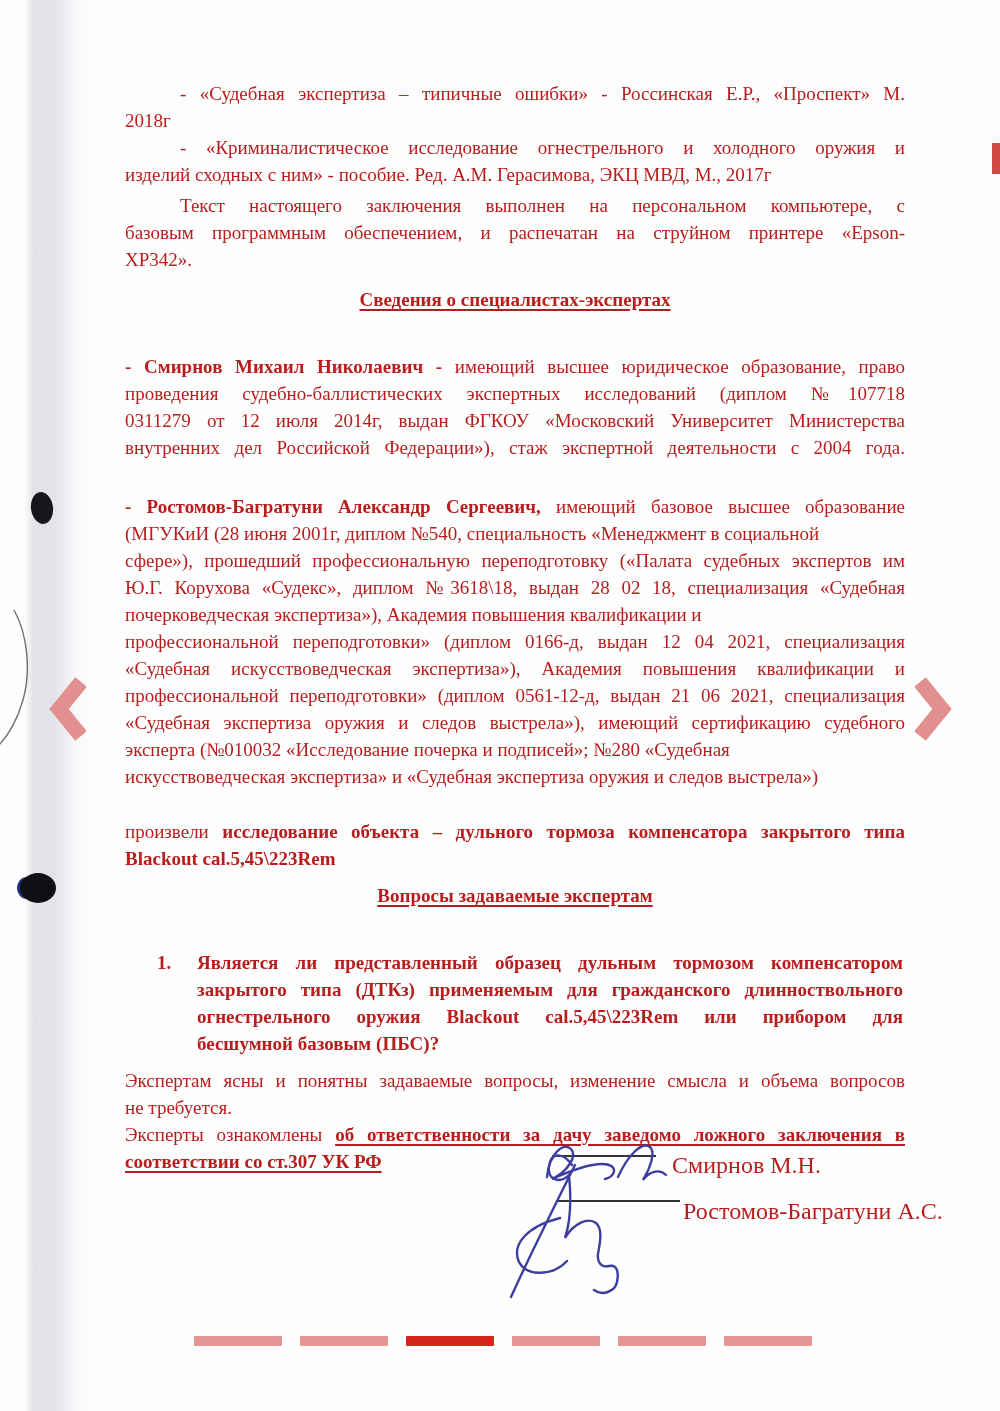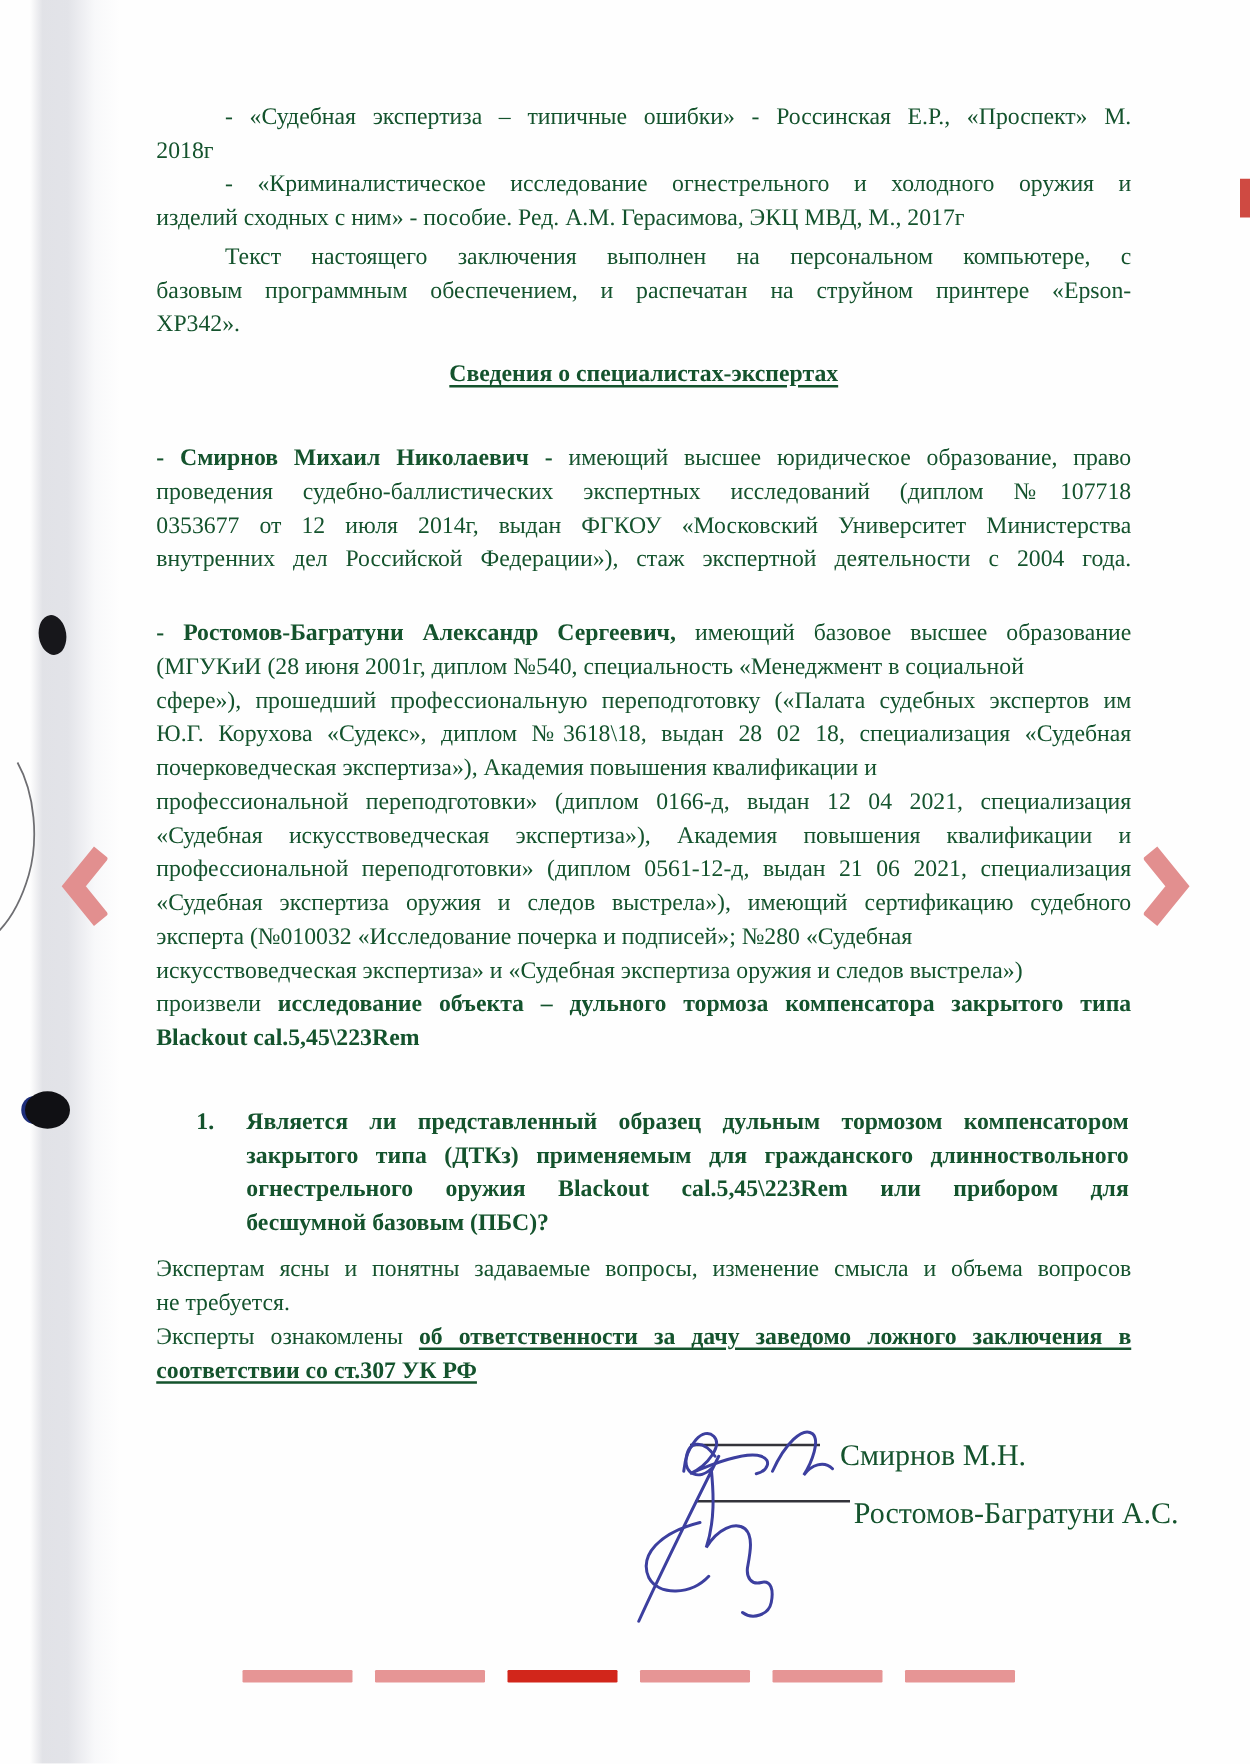--- a/index.html
+++ b/index.html
@@ -1,32 +1,32 @@
 <!DOCTYPE html>
 <html lang="ru"><head>
 <meta charset="utf-8">
 <style>
   html,body{margin:0;padding:0;background:#ffffff;}
   .page{position:relative;width:1000px;height:1411px;background:#fefefe;overflow:hidden;
-        font-family:"Liberation Serif","DejaVu Serif",serif;color:#14532d;text-decoration:underline;}
+        font-family:"Liberation Serif","DejaVu Serif",serif;color:#b91c1c;text-decoration:underline;}
   
   .scan-band{position:absolute;left:24px;top:0;width:72px;height:100%;pointer-events:none;
     background:linear-gradient(90deg,rgba(186,188,199,0) 0%,rgba(186,188,199,0.42) 14%,rgba(199,201,211,0.5) 42%,rgba(230,231,238,0.25) 72%,rgba(255,255,255,0) 100%);}
   .textcol{position:absolute;left:125px;top:80px;width:780px;font-size:19px;line-height:27px;}
   .line{text-align:left;white-space:normal;}
   .line.j{text-align:justify;text-align-last:justify;}
   .line.ind{text-indent:55px;}
   b{font-weight:bold;}
   .bu{font-weight:bold;text-decoration:underline;text-decoration-thickness:2px;text-underline-offset:3px;}
   .heading{font-weight:bold;text-align:center;text-decoration:underline;text-decoration-thickness:2px;text-underline-offset:3px;margin-top:13px;}
   .heading2{margin-top:10px;}
   .printing-note{margin-top:4px;}
   .expert1{margin-top:40px;}
   .expert2{margin-top:32px;}
-  .object-note{}
+  .object-note{margin-top:28px;}
   .question{position:relative;margin-top:40px;margin-left:72px;width:706px;font-weight:bold;}
   .qnum{position:absolute;left:-40px;top:0;font-weight:bold;}
   .closing{margin-top:10px;}
   
   .arrow{position:absolute;top:675px;cursor:pointer;}
   .arrow.prev{left:48px;}
   .arrow.next{left:915px;}
   
   .dash-row{position:absolute;left:194px;top:1336px;display:flex;gap:18px;}
   .dash{width:88px;height:10px;border-radius:1px;background:var(--dash-inactive,#e69595);cursor:pointer;}
@@ -73,21 +73,21 @@
         <div class="line j"><span></span><b></b><b class="bu"></b><span>базовым программным обеспечением, и распечатан на струйном принтере «Epson-</span></div>
         <div class="line"><span></span><b></b><b class="bu"></b><span>XP342».</span></div>
       </div>
 
     <div class="heading">Сведения о специалистах-экспертах</div>
 
     <div class="para expert1">
 
     <div class="line j"><span></span><b>- Смирнов Михаил Николаевич -</b><b class="bu"></b><span> имеющий высшее юридическое образование, право</span></div>
         <div class="line j"><span></span><b></b><b class="bu"></b><span>проведения судебно-баллистических экспертных исследований (диплом №107718</span></div>
-        <div class="line j"><span></span><b></b><b class="bu"></b><span>0353677 от 12 июля 2014г, выдан ФГКОУ «Московский Университет Министерства</span></div>
+        <div class="line j"><span></span><b></b><b class="bu"></b><span>0311279 от 12 июля 2014г, выдан ФГКОУ «Московский Университет Министерства</span></div>
         <div class="line j"><span></span><b></b><b class="bu"></b><span>внутренних дел Российской Федерации»), стаж экспертной деятельности с 2004 года.</span></div>
       </div>
 
     <div class="para expert2">
 
     <div class="line j"><span></span><b>- Ростомов-Багратуни Александр Сергеевич,</b><b class="bu"></b><span> имеющий базовое высшее образование</span></div>
         <div class="line"><span></span><b></b><b class="bu"></b><span>(МГУКиИ (28 июня 2001г, диплом №540, специальность «Менеджмент в социальной</span></div>
         <div class="line j"><span></span><b></b><b class="bu"></b><span>сфере»), прошедший профессиональную переподготовку («Палата судебных экспертов им</span></div>
         <div class="line j"><span></span><b></b><b class="bu"></b><span>Ю.Г. Корухова «Судекс», диплом №3618\18, выдан 28 02 18, специализация «Судебная</span></div>
         <div class="line"><span></span><b></b><b class="bu"></b><span>почерковедческая экспертиза»),  Академия повышения квалификации и</span></div>
@@ -98,20 +98,21 @@
         <div class="line"><span></span><b></b><b class="bu"></b><span>эксперта (№010032 «Исследование почерка и подписей»; №280 «Судебная</span></div>
         <div class="line"><span></span><b></b><b class="bu"></b><span>искусствоведческая экспертиза» и «Судебная  экспертиза оружия и следов выстрела»)</span></div>
       </div>
 
     <div class="para object-note">
 
     <div class="line j"><span>произвели </span><b>исследование объекта – дульного тормоза компенсатора закрытого типа</b><b class="bu"></b><span></span></div>
         <div class="line"><span></span><b>Blackout cal.5,45\223Rem</b><b class="bu"></b><span></span></div>
       </div>
 
+    <div class="heading heading2">Вопросы задаваемые экспертам</div>
 
     <div class="para question">
       <span class="qnum">1.</span>
 
     <div class="line j"><span></span><b>Является ли представленный образец  дульным тормозом компенсатором</b><b class="bu"></b><span></span></div>
         <div class="line j"><span></span><b>закрытого типа (ДТКз) применяемым для гражданского длинноствольного</b><b class="bu"></b><span></span></div>
         <div class="line j"><span></span><b>огнестрельного оружия Blackout cal.5,45\223Rem или прибором для</b><b class="bu"></b><span></span></div>
         <div class="line"><span></span><b>бесшумной базовым (ПБС)?</b><b class="bu"></b><span></span></div>
       </div>
 

